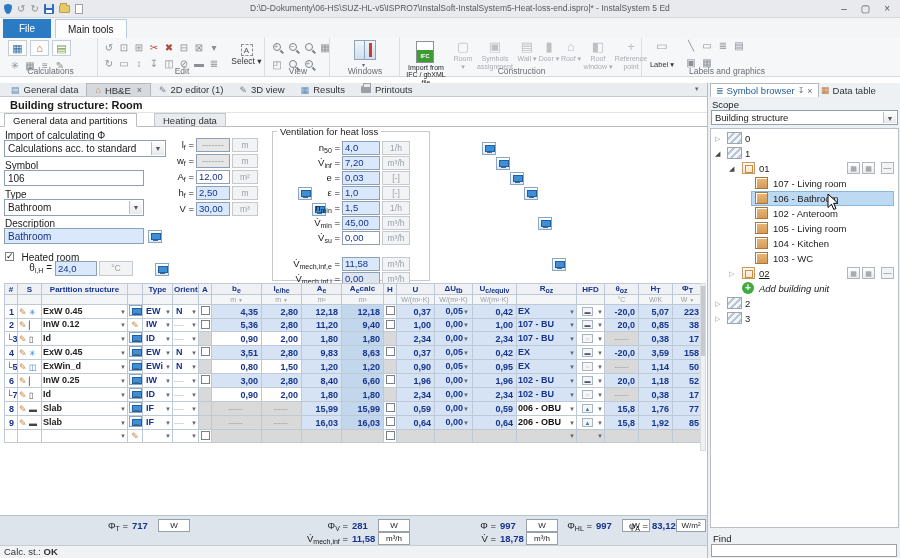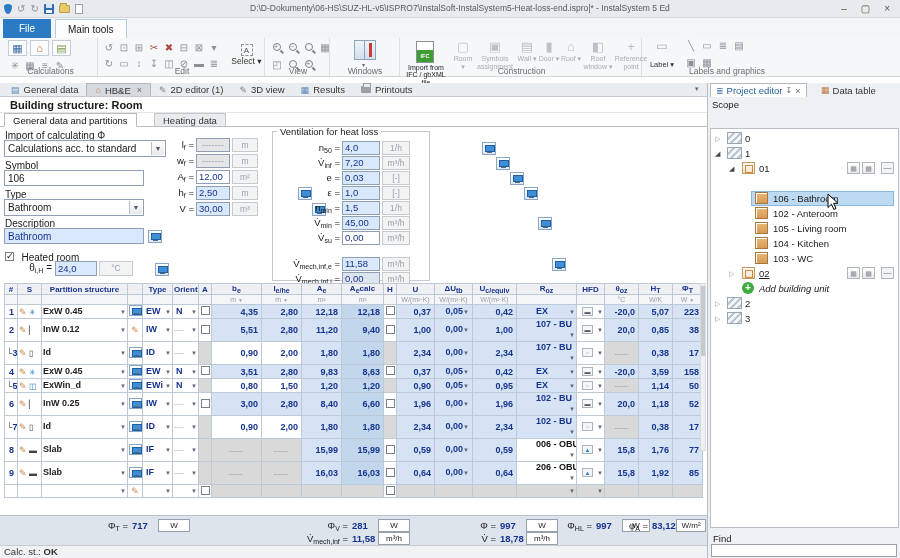--- a/index.html
+++ b/index.html
@@ -103,21 +103,21 @@
   .cellb{background:#d5e3f4;}
   .celld{background:#c2d6ec;}
   .cellw{background:#fff;}
   .cellg{background:#d9d9d9;color:#909090!important;text-align:center!important;font-weight:normal!important;font-size:7px;}
   .pencil{color:#c77f3a;font-size:9px;}
   .s-ic{font-size:8px;}
   .arr{float:right;font-size:6px;color:#667;line-height:12px;}
   .tcb{text-align:center;}
   .parttxt{font-weight:bold;color:#222;font-size:9px;}
   .typetxt{font-weight:bold;color:#16338e;padding-left:2px;}
-  .rztxt{font-weight:bold;color:#16338e;padding-left:18px;}
+  .rztxt{font-weight:bold;color:#16338e;padding-left:0;}
   .rztxt.blk{color:#111;}
   .hfbox{display:inline-block;width:11px;height:9px;border:1px solid #aab4be;background:#f4f6f8;font-size:6px;line-height:8px;text-align:center;vertical-align:middle;}
   .vscroll{position:absolute;left:700px;top:186px;width:6px;height:168px;background:#eef0f2;border:1px solid #d8dcdf;}
   .vthumb{position:absolute;left:0px;top:2px;width:4px;height:70px;background:#c6cacd;}
   
   .summary{position:absolute;left:0;top:515px;width:707px;height:30px;background:#dde4ec;border-top:1px solid #b8c0c8;}
   .slb{position:absolute;font-size:9.5px;color:#1a1a1a;text-align:right;}
   .sval{position:absolute;font-size:9.5px;font-weight:bold;color:#16338e;}
   .sunit{position:absolute;height:13px;border:1px solid #98a0a8;background:#fff;font-size:8px;line-height:11px;text-align:center;color:#222;}
   
@@ -403,21 +403,21 @@
             <td class="cellb num">223</td>
           </tr>
           <tr>
             <td class="num cellw">2</td>
             <td class="cellw"><span class="pencil">✎</span> <span class="s-ic" style="color:#444">▏</span></td>
             <td class="cellw"><span class="parttxt">InW 0.12</span><span class="arr">▼</span></td>
             <td class="cellw tcb"><span class="pencil">✎</span></td>
             <td class="cellw"><span class="typetxt">IW</span><span class="arr">▼</span></td>
             <td class="cellw"><span style="color:#98a0a8;font-size:6px">-----</span><span class="arr">▼</span></td>
             <td class="cellw tcb"><span class="cb"></span></td>
-            <td class="cellb num">5,51</td>
+            <td class="cellb num">5,36</td>
             <td class="cellb num">2,80</td>
             <td class="cellb num">11,20</td>
             <td class="celld num">9,40</td>
             <td class="cellw tcb"><span class="cb"></span></td>
             <td class="cellb num">1,00</td>
             <td class="cellb num">0,00<span class="arr">▼</span></td>
             <td class="cellb num">1,00</td>
             <td class="cellb"><span class="rztxt">107 - BU</span><span class="arr">▼</span></td>
             <td class="cellw tcb"><span class="hfbox" style="color:#556">▬</span><span class="arr">▼</span></td>
             <td class="cellb num">20,0</td>
@@ -642,29 +642,32 @@
   </div>
 
   <div class="statusbar">
     <span>Calc. st.:</span>
     <b>OK</b>
   </div>
 
   <div class="rightpane">
     <div class="rp-tab active" style="left:2px">
       <span class="rp-ico" style="color:#3a6ea5">≣</span>
-      <span>Project editor</span>
+      <span>Symbol browser</span>
       <span style="color:#667;font-size:8px">↧</span>
       <span style="color:#667;font-size:9px">×</span>
     </div>
     <div class="rp-tab" style="left:108px">
       <span class="rp-ico" style="color:#c07840">▦</span>
       <span>Data table</span>
     </div>
     <div class="scope-lab">Scope</div>
+    <div class="scope-sel">
+      <span>Building structure</span><span class="selarr">▼</span>
+    </div>
     <div class="treebox" id="tree">
       <svg class="cursor" width="12" height="18" viewBox="0 0 12 18" style="left:116px;top:64px">
         <path d="M1,1 L1,14.5 L4.5,11.2 L6.8,16.5 L9,15.5 L6.7,10.3 L11,10.3 Z" fill="#fff" stroke="#000" stroke-width="1"></path>
       </svg>
     <div class="trow" style="top: 2px;">
           <span class="texp" style="left: 4px;">▷</span>
           <span class="i-storey" style="left: 16px;"></span>
           <span class="tlab" style="left: 34px;">0</span>
         </div>
         <div class="trow" style="top: 17px;">
@@ -673,20 +676,24 @@
           <span class="tlab" style="left: 34px;">1</span>
         </div>
         <div class="trow" style="top: 32px;">
           <span class="texp open" style="left: 18px;">◢</span>
           <span class="i-bu" style="left: 31px;"></span>
           <span class="tlab" style="left: 48px;">01</span>
           <span class="t-btn" style="left: 136px;">▦</span>
           <span class="t-btn" style="left: 151px;">▦</span>
           <span class="t-dash" style="left: 170px;">—</span>
         </div>
+        <div class="trow" style="top: 47px;">
+          <span class="i-room" style="left: 44px;"></span>
+          <span class="tlab" style="left: 62px;">107 - Living room</span>
+        </div>
         <div class="trow" style="top: 62px;">
           <div class="hl"></div>
           <span class="i-room" style="left: 44px;"></span>
           <span class="tlab" style="left: 62px;">106 - Bathroom</span>
         </div>
         <div class="trow" style="top: 77px;">
           <span class="i-room" style="left: 44px;"></span>
           <span class="tlab" style="left: 62px;">102 - Anteroom</span>
         </div>
         <div class="trow" style="top: 92px;">

